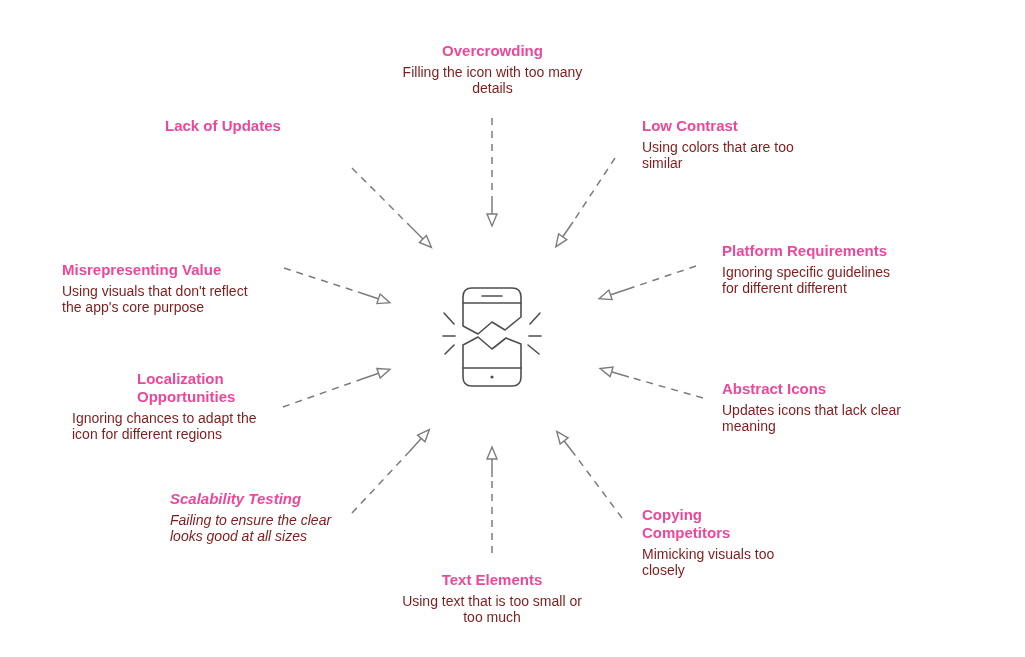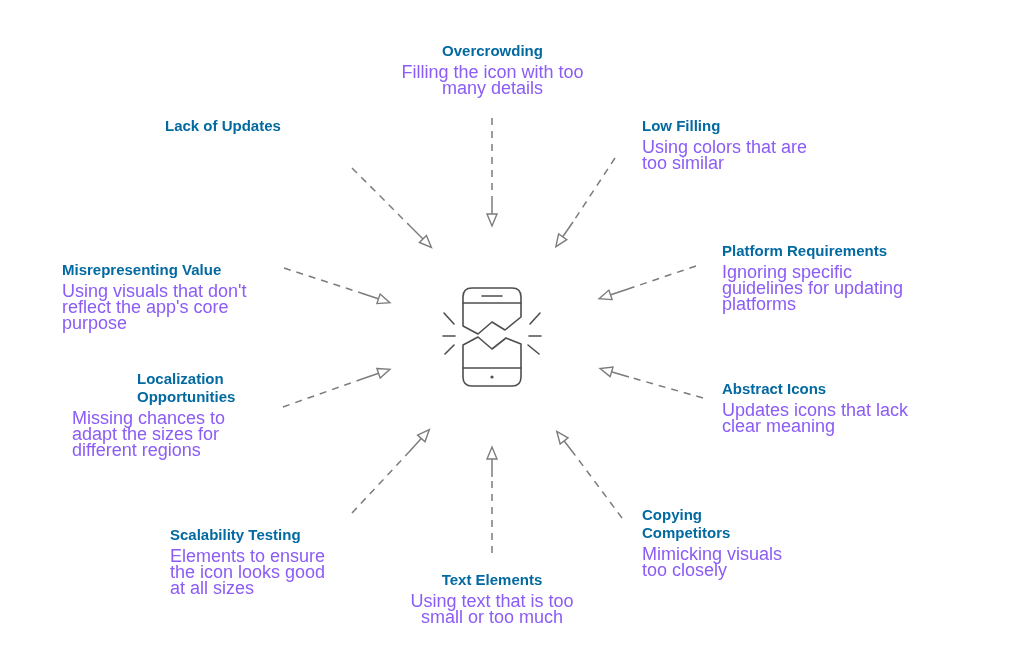--- a/index.html
+++ b/index.html
@@ -8,43 +8,43 @@
     width: 1025px;
     height: 657px;
     background: #ffffff;
     font-family: "Liberation Sans", "DejaVu Sans", sans-serif;
     overflow: hidden;
   }
   .node { position: absolute; }
   .node-title {
     font-size: 15px;
     font-weight: bold;
-    color: #0369a1;
+    color: #ec4899;
     line-height: 18px;
     margin-bottom: 4px;
   }
   .node-desc {
-    font-size: 18px;
-    color: #8b5cf6;
+    font-size: 14px;
+    color: #7f1d1d;
     line-height: 16px;
   }
   .align-center { text-align: center; }
   .align-right  { text-align: left; }
   .align-left   { text-align: left; }
 
   
   .pos-overcrowding          { left: 395px;  top: 42px;  width: 195px; }
   .pos-lack-of-updates       { right: 680px; top: 117px; width: 180px; }
   .pos-low-contrast          { left: 642px;  top: 117px; width: 168px; }
   .pos-misrepresenting-value { right: 763px; top: 242px; width: 200px; margin-top: 19px; }
   .pos-platform-requirements { left: 722px;  top: 242px; width: 188px; }
   .pos-localization          { right: 763px; top: 370px; width: 190px; }
   .pos-localization .node-title { max-width: 125px; margin-left: auto; }
   .pos-abstract-icons        { left: 722px;  top: 380px; width: 200px; }
-  .pos-scalability-testing   { right: 680px; top: 526px; width: 175px; }
+  .pos-scalability-testing   { right: 680px; top: 490px; width: 175px; font-style: italic; }
   .pos-copying-competitors   { left: 642px;  top: 506px; width: 152px; }
   .pos-text-elements         { left: 392px;  top: 571px; width: 200px; }
 
   svg.overlay { position: absolute; left: 0; top: 0; }
   .arrow-dash  { stroke: #7c7c7c; stroke-width: 1.5; stroke-dasharray: 7 6; fill: none; }
   .arrow-solid { stroke: #7c7c7c; stroke-width: 1.5; fill: none; }
   .icon-line   { stroke: #4f4f4f; stroke-width: 1.6; fill: none; stroke-linejoin: round; stroke-linecap: round; }
   .burst-line  { stroke: #4f4f4f; stroke-width: 1.6; stroke-linecap: round; }
 </style>
 </head>
@@ -123,47 +123,47 @@
   <div class="node pos-overcrowding align-center">
     <div class="node-title">Overcrowding</div>
     <div class="node-desc">Filling the icon with too many details</div>
   </div>
 
   <div class="node pos-lack-of-updates align-right">
     <div class="node-title">Lack of Updates</div>
   </div>
 
   <div class="node pos-low-contrast align-left">
-    <div class="node-title">Low Filling</div>
+    <div class="node-title">Low Contrast</div>
     <div class="node-desc">Using colors that are too similar</div>
   </div>
 
   <div class="node pos-misrepresenting-value align-right">
     <div class="node-title">Misrepresenting Value</div>
     <div class="node-desc">Using visuals that don't reflect the app's core purpose</div>
   </div>
 
   <div class="node pos-platform-requirements align-left">
     <div class="node-title">Platform Requirements</div>
-    <div class="node-desc">Ignoring specific guidelines for updating platforms</div>
+    <div class="node-desc">Ignoring specific guidelines for different different</div>
   </div>
 
   <div class="node pos-localization align-right">
     <div class="node-title">Localization Opportunities</div>
-    <div class="node-desc">Missing chances to adapt the sizes for different regions</div>
+    <div class="node-desc">Ignoring chances to adapt the icon for different regions</div>
   </div>
 
   <div class="node pos-abstract-icons align-left">
     <div class="node-title">Abstract Icons</div>
     <div class="node-desc">Updates icons that lack clear meaning</div>
   </div>
 
   <div class="node pos-scalability-testing align-right">
     <div class="node-title">Scalability Testing</div>
-    <div class="node-desc">Elements to ensure the icon looks good at all sizes</div>
+    <div class="node-desc">Failing to ensure the clear looks good at all sizes</div>
   </div>
 
   <div class="node pos-copying-competitors align-left">
     <div class="node-title">Copying Competitors</div>
     <div class="node-desc">Mimicking visuals too closely</div>
   </div>
 
   <div class="node pos-text-elements align-center">
     <div class="node-title">Text Elements</div>
     <div class="node-desc">Using text that is too small or too much</div>

